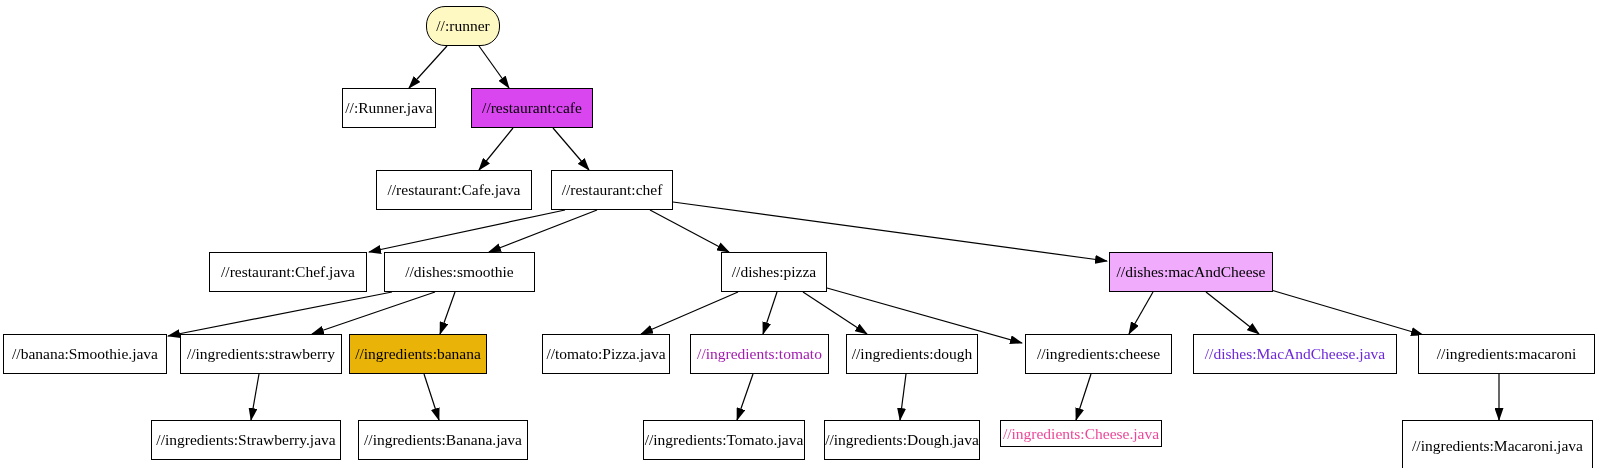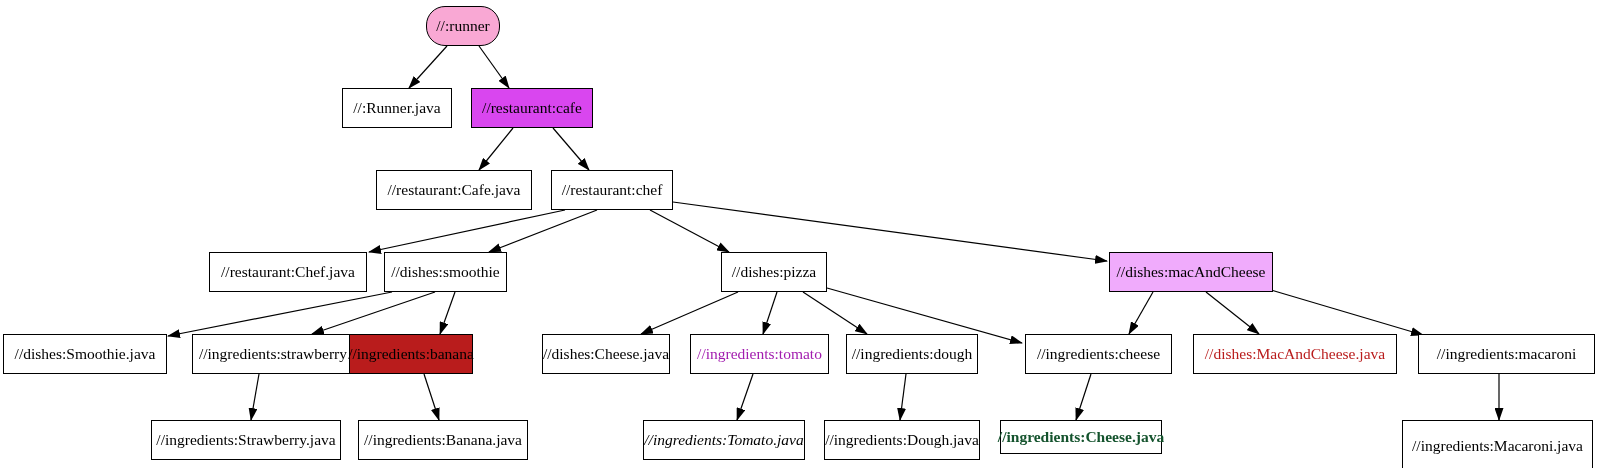--- a/index.html
+++ b/index.html
@@ -67,38 +67,38 @@
         <line x1="1271" y1="290" x2="1423" y2="335" stroke="#000000" stroke-width="1.2" marker-end="url(#arrowhead)"></line>
         <line x1="259" y1="374" x2="251" y2="420" stroke="#000000" stroke-width="1.2" marker-end="url(#arrowhead)"></line>
         <line x1="424" y1="374" x2="439" y2="420" stroke="#000000" stroke-width="1.2" marker-end="url(#arrowhead)"></line>
         <line x1="753" y1="374" x2="737" y2="420" stroke="#000000" stroke-width="1.2" marker-end="url(#arrowhead)"></line>
         <line x1="906" y1="374" x2="900" y2="420" stroke="#000000" stroke-width="1.2" marker-end="url(#arrowhead)"></line>
         <line x1="1091" y1="374" x2="1076" y2="420" stroke="#000000" stroke-width="1.2" marker-end="url(#arrowhead)"></line>
         <line x1="1499" y1="374" x2="1499" y2="420" stroke="#000000" stroke-width="1.2" marker-end="url(#arrowhead)"></line>
       </g>
   </svg>
   <div id="node-layer">
-      <div class="node" style="left: 426px; top: 6px; width: 74px; height: 40px; background: #f9a8d4; border-color: rgb(0, 0, 0); color: rgb(0, 0, 0); border-radius: 19px;">//:runner</div>
-      <div class="node" style="left: 342px; top: 88px; width: 110px; height: 40px; background: rgb(255, 255, 255); border-color: rgb(0, 0, 0); color: rgb(0, 0, 0);">//:Runner.java</div>
+      <div class="node" style="left: 426px; top: 6px; width: 74px; height: 40px; background: #fef9c3; border-color: rgb(0, 0, 0); color: rgb(0, 0, 0); border-radius: 19px;">//:runner</div>
+      <div class="node" style="left: 342px; top: 88px; width: 94px; height: 40px; background: rgb(255, 255, 255); border-color: rgb(0, 0, 0); color: rgb(0, 0, 0);">//:Runner.java</div>
       <div class="node" style="left: 471px; top: 88px; width: 122px; height: 40px; background: #d946ef; border-color: rgb(0, 0, 0); color: rgb(0, 0, 0);">//restaurant:cafe</div>
       <div class="node" style="left: 376px; top: 170px; width: 156px; height: 40px; background: rgb(255, 255, 255); border-color: rgb(0, 0, 0); color: rgb(0, 0, 0);">//restaurant:Cafe.java</div>
       <div class="node" style="left: 551px; top: 170px; width: 122px; height: 40px; background: rgb(255, 255, 255); border-color: rgb(0, 0, 0); color: rgb(0, 0, 0);">//restaurant:chef</div>
       <div class="node" style="left: 209px; top: 252px; width: 158px; height: 40px; background: rgb(255, 255, 255); border-color: rgb(0, 0, 0); color: rgb(0, 0, 0);">//restaurant:Chef.java</div>
-      <div class="node" style="left: 384px; top: 252px; width: 123px; height: 40px; background: rgb(255, 255, 255); border-color: rgb(0, 0, 0); color: rgb(0, 0, 0);">//dishes:smoothie</div>
+      <div class="node" style="left: 384px; top: 252px; width: 151px; height: 40px; background: rgb(255, 255, 255); border-color: rgb(0, 0, 0); color: rgb(0, 0, 0);">//dishes:smoothie</div>
       <div class="node" style="left: 721px; top: 252px; width: 106px; height: 40px; background: rgb(255, 255, 255); border-color: rgb(0, 0, 0); color: rgb(0, 0, 0);">//dishes:pizza</div>
       <div class="node" style="left: 1109px; top: 252px; width: 164px; height: 40px; background: #f0abfc; border-color: rgb(0, 0, 0); color: rgb(0, 0, 0);">//dishes:macAndCheese</div>
-      <div class="node" style="left: 3px; top: 334px; width: 164px; height: 40px; background: rgb(255, 255, 255); border-color: rgb(0, 0, 0); color: rgb(0, 0, 0);">//dishes:Smoothie.java</div>
-      <div class="node" style="left: 180px; top: 334px; width: 162px; height: 40px; background: rgb(255, 255, 255); border-color: rgb(0, 0, 0); color: rgb(0, 0, 0); margin-left: 12px;">//ingredients:strawberry</div>
-      <div class="node" style="left: 349px; top: 334px; width: 124px; height: 40px; background: #b91c1c; border-color: rgb(0, 0, 0); color: rgb(0, 0, 0);">//ingredients:banana</div>
-      <div class="node" style="left: 542px; top: 334px; width: 128px; height: 40px; background: rgb(255, 255, 255); border-color: rgb(0, 0, 0); color: rgb(0, 0, 0);">//dishes:Cheese.java</div>
+      <div class="node" style="left: 3px; top: 334px; width: 164px; height: 40px; background: rgb(255, 255, 255); border-color: rgb(0, 0, 0); color: rgb(0, 0, 0);">//banana:Smoothie.java</div>
+      <div class="node" style="left: 180px; top: 334px; width: 162px; height: 40px; background: rgb(255, 255, 255); border-color: rgb(0, 0, 0); color: rgb(0, 0, 0);">//ingredients:strawberry</div>
+      <div class="node" style="left: 349px; top: 334px; width: 138px; height: 40px; background: #eab308; border-color: rgb(0, 0, 0); color: rgb(0, 0, 0);">//ingredients:banana</div>
+      <div class="node" style="left: 542px; top: 334px; width: 128px; height: 40px; background: rgb(255, 255, 255); border-color: rgb(0, 0, 0); color: rgb(0, 0, 0);">//tomato:Pizza.java</div>
       <div class="node" style="left: 690px; top: 334px; width: 139px; height: 40px; background: rgb(255, 255, 255); border-color: rgb(0, 0, 0); color: #a21caf;">//ingredients:tomato</div>
       <div class="node" style="left: 846px; top: 334px; width: 132px; height: 40px; background: rgb(255, 255, 255); border-color: rgb(0, 0, 0); color: rgb(0, 0, 0);">//ingredients:dough</div>
       <div class="node" style="left: 1025px; top: 334px; width: 147px; height: 40px; background: rgb(255, 255, 255); border-color: rgb(0, 0, 0); color: rgb(0, 0, 0);">//ingredients:cheese</div>
-      <div class="node" style="left: 1193px; top: 334px; width: 204px; height: 40px; background: rgb(255, 255, 255); border-color: rgb(0, 0, 0); color: #b91c1c;">//dishes:MacAndCheese.java</div>
+      <div class="node" style="left: 1193px; top: 334px; width: 204px; height: 40px; background: rgb(255, 255, 255); border-color: rgb(0, 0, 0); color: #6d28d9;">//dishes:MacAndCheese.java</div>
       <div class="node" style="left: 1418px; top: 334px; width: 177px; height: 40px; background: rgb(255, 255, 255); border-color: rgb(0, 0, 0); color: rgb(0, 0, 0);">//ingredients:macaroni</div>
       <div class="node" style="left: 151px; top: 420px; width: 190px; height: 40px; background: rgb(255, 255, 255); border-color: rgb(0, 0, 0); color: rgb(0, 0, 0);">//ingredients:Strawberry.java</div>
       <div class="node" style="left: 358px; top: 420px; width: 170px; height: 40px; background: rgb(255, 255, 255); border-color: rgb(0, 0, 0); color: rgb(0, 0, 0);">//ingredients:Banana.java</div>
-      <div class="node" style="left: 643px; top: 420px; width: 162px; height: 40px; background: rgb(255, 255, 255); border-color: rgb(0, 0, 0); color: rgb(0, 0, 0); font-style: italic;">//ingredients:Tomato.java</div>
+      <div class="node" style="left: 643px; top: 420px; width: 162px; height: 40px; background: rgb(255, 255, 255); border-color: rgb(0, 0, 0); color: rgb(0, 0, 0);">//ingredients:Tomato.java</div>
       <div class="node" style="left: 824px; top: 420px; width: 156px; height: 40px; background: rgb(255, 255, 255); border-color: rgb(0, 0, 0); color: rgb(0, 0, 0);">//ingredients:Dough.java</div>
-      <div class="node" style="left: 1000px; top: 420px; width: 162px; height: 34px; background: rgb(255, 255, 255); border-color: rgb(0, 0, 0); color: #14532d; font-weight: bold;">//ingredients:Cheese.java</div>
+      <div class="node" style="left: 1000px; top: 420px; width: 162px; height: 27px; background: rgb(255, 255, 255); border-color: rgb(0, 0, 0); color: #ec4899;">//ingredients:Cheese.java</div>
       <div class="node" style="left: 1402px; top: 420px; width: 191px; height: 52px; background: rgb(255, 255, 255); border-color: rgb(0, 0, 0); color: rgb(0, 0, 0);">//ingredients:Macaroni.java</div>
     </div>
 </div>
 
 </body></html>

